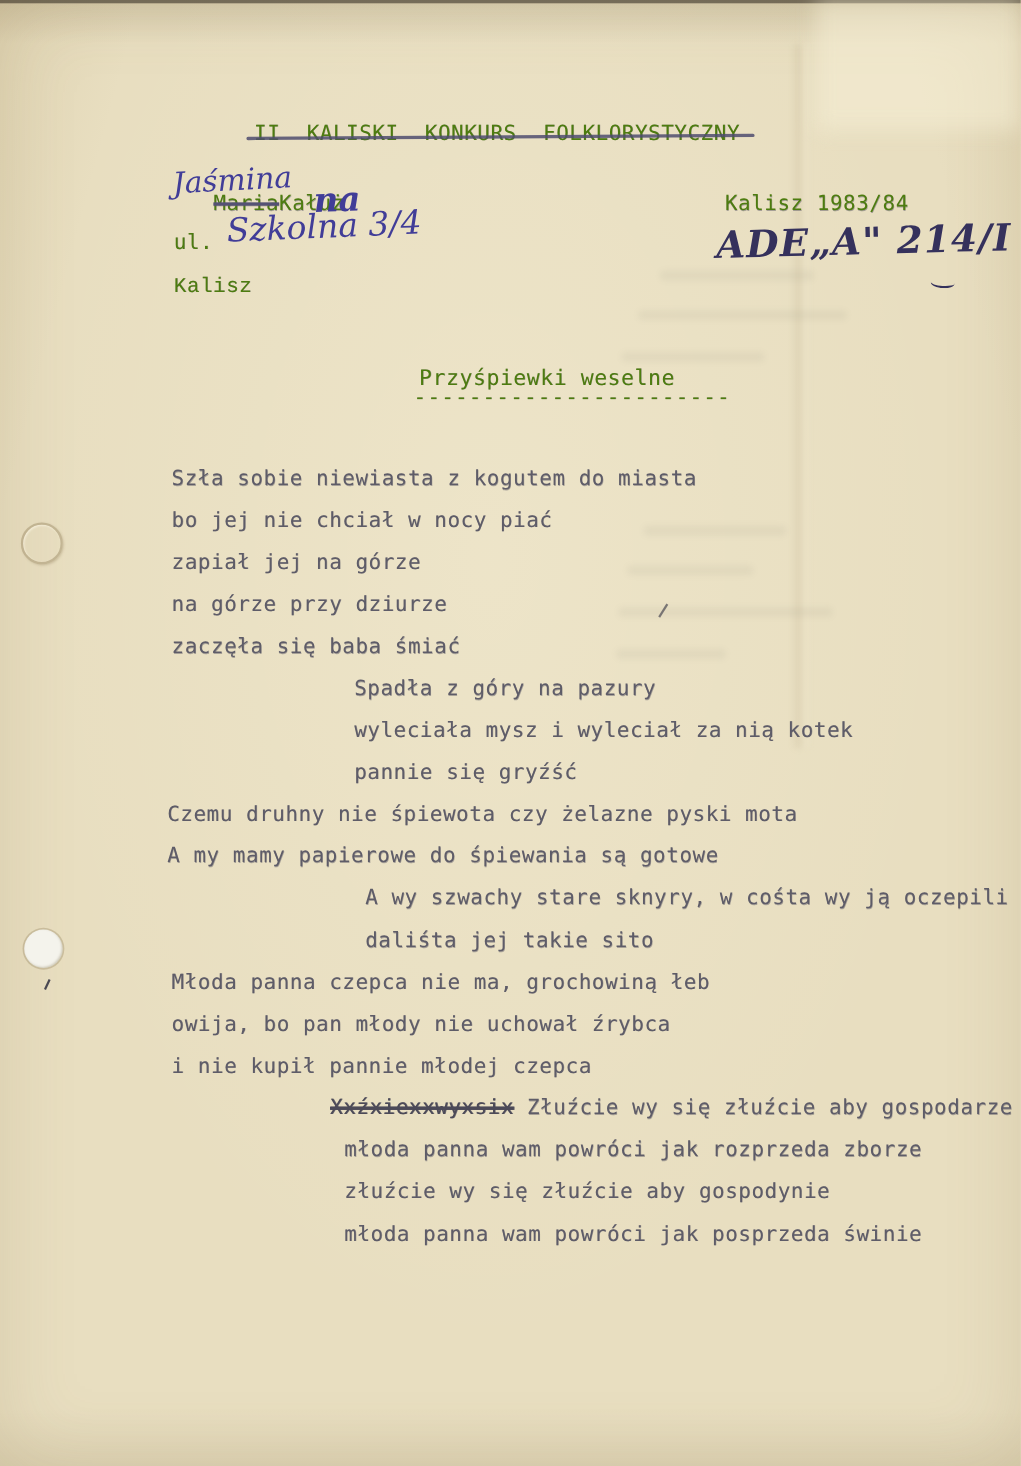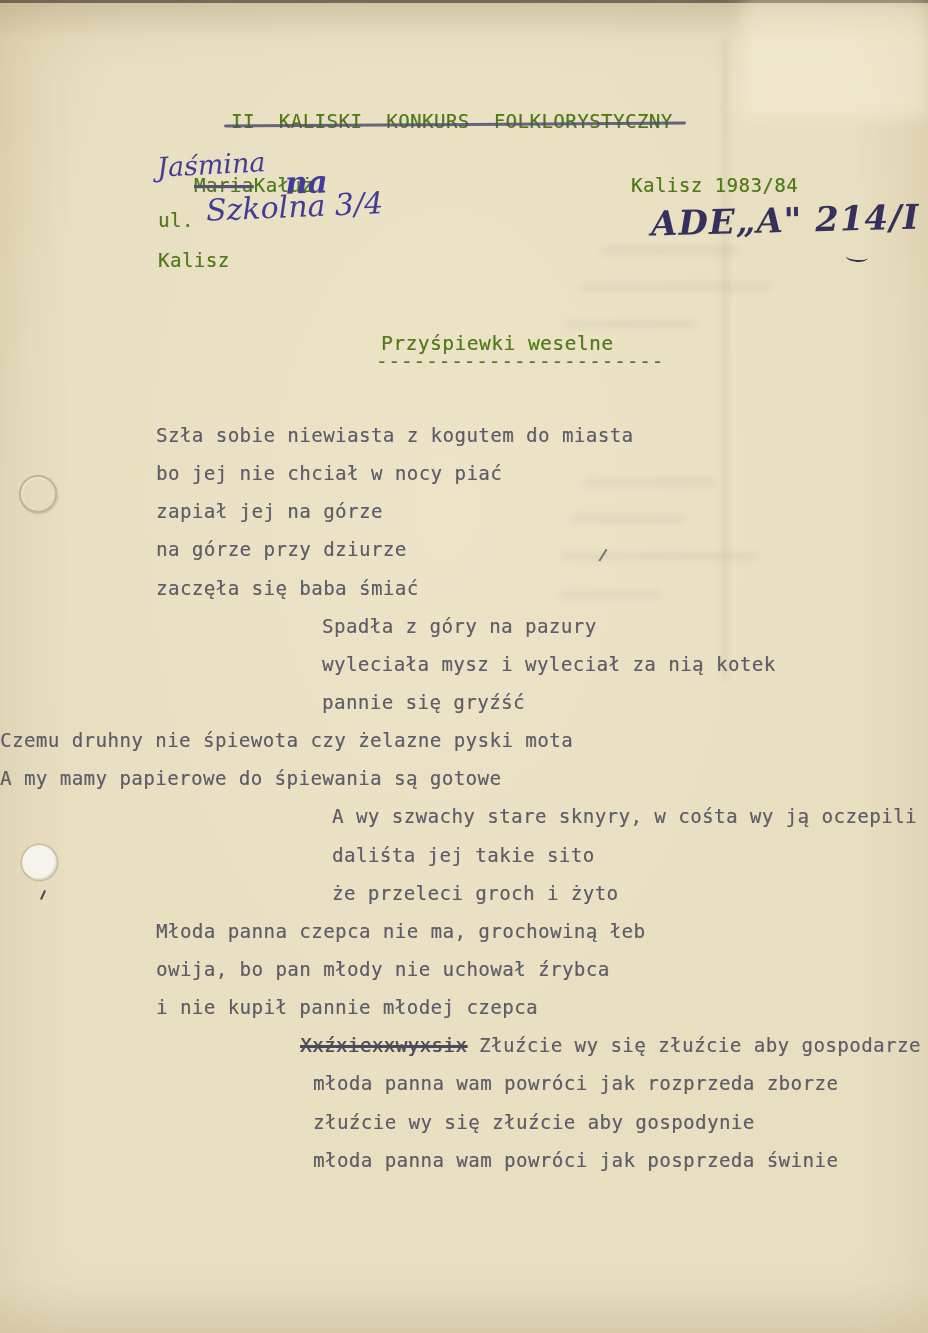--- a/index.html
+++ b/index.html
@@ -34,21 +34,21 @@
   .strike-line{position:absolute;background:#4f4c6e;opacity:0.85;border-radius:2px;}
   .struck-word{text-decoration:line-through;text-decoration-thickness:3px;text-decoration-color:#545174;padding-left:36px;}
   .overstruck{color:#4c4a58;text-decoration:line-through;text-decoration-thickness:2.5px;
     text-decoration-color:#4c4a58;text-shadow:0.7px 0 0.5px rgba(70,68,85,0.7);}
   .poem{position:absolute;left:0;top:416px;width:744px;}
   .pl{font-family:"DejaVu Sans Mono",monospace;font-size:19px;line-height:38.15px;height:38.15px;
     color:#5e5c68;letter-spacing:0.5px;white-space:pre;
     text-shadow:0.4px 0.4px 0.5px rgba(84,81,98,0.45);}
   .m-a{padding-left:156px;}  
   .m-b{padding-left:322px;}  
-  .m-c{}
+  .m-c{padding-left:152px;}
   .m-d{padding-left:315px;margin-left:17px;}  
   .m-e{padding-left:300px;text-align:right;}  
   .m-f{padding-left:313px;}  
   .punch-ring{position:absolute;left:19px;top:475px;width:34px;height:34px;border-radius:50%;
     border:2.5px solid rgba(150,132,95,0.45);
     box-shadow:inset 1px 1px 2px rgba(255,250,235,0.6), 1px 1px 2px rgba(120,100,60,0.25);}
   .punch-hole{position:absolute;left:22px;top:845px;width:35px;height:35px;border-radius:50%;
     background:#f4f3ec;box-shadow:0 0 0 1.5px rgba(150,132,95,0.35), inset -1px -1px 2px rgba(130,115,80,0.3);}
   .tick{position:absolute;background:#4a4852;}
   .ghost{position:absolute;height:9px;background:rgba(105,105,92,0.6);filter:blur(3px);
@@ -79,43 +79,42 @@
 <div class="tick" style="left:602px;top:548px;width:1.5px;height:14px;transform:rotate(32deg);opacity:.7;"></div>
 
 <div class="typed" style="left:231px;top:112px;">II  KALISKI  KONKURS  FOLKLORYSTYCZNY</div>
 <div class="strike-line" style="left:224px;top:123px;width:462px;height:2.6px;transform:rotate(-0.35deg);"></div>
 
 <div class="hand ink-blue" style="left:157px;top:149px;font-size:27px;transform:rotate(-3deg);">Jaśmina</div>
 <div class="typed" style="left:158px;top:176px;"><span class="struck-word">Maria</span><span style="">Kałuż</span></div>
 <div class="hand ink-blue" style="left:285px;top:164px;font-size:31px;font-weight:bold;transform:rotate(-2deg);">na</div>
 <div class="typed" style="left:158px;top:211px;">ul.</div>
 <div class="hand ink-blue" style="left:206px;top:189px;font-size:30px;transform:rotate(-2.5deg);">Szkolna 3/4</div>
-<div class="typed" style="left:158px;top:251px;">Kalisz</div>
+<div class="typed" style="left:158px;top:251px;font-family:Liberation Mono, monospace;">Kalisz</div>
 
-<div class="typed" style="left:631px;top:176px;">Kalisz 1983/84</div>
+<div class="typed" style="left:659px;top:176px;">Kalisz 1983/84</div>
 <div class="hand ink-dark" style="left:651px;top:200px;font-size:34px;font-weight:bold;transform:rotate(-1.5deg);letter-spacing:1px;">ADE„A" 214/I</div>
 <div class="i-underline"></div>
 
 <div class="typed" style="left:381px;top:334px;font-size:19.5px;">Przyśpiewki weselne</div>
 <div class="typed dash-underline" style="left:376px;top:352px;">-----------------------</div>
 
 <div class="poem">
   <div class="pl m-a">Szła sobie niewiasta z kogutem do miasta</div>
   <div class="pl m-a">bo jej nie chciał w nocy piać</div>
   <div class="pl m-a">zapiał jej na górze</div>
   <div class="pl m-a">na górze przy dziurze</div>
   <div class="pl m-a">zaczęła się baba śmiać</div>
   <div class="pl m-b">Spadła z góry na pazury</div>
   <div class="pl m-b">wyleciała mysz i wyleciał za nią kotek</div>
   <div class="pl m-b">pannie się gryźść</div>
   <div class="pl m-c">Czemu druhny nie śpiewota czy żelazne pyski mota</div>
   <div class="pl m-c">A my mamy papierowe do śpiewania są gotowe</div>
   <div class="pl m-d">A wy szwachy stare sknyry, w cośta wy ją oczepili</div>
   <div class="pl m-d">daliśta jej takie sito</div>
-  <div class="pl m-d">że przeleci groch i żyto</div>
   <div class="pl m-a">Młoda panna czepca nie ma, grochowiną łeb</div>
   <div class="pl m-a">owija, bo pan młody nie uchował źrybca</div>
   <div class="pl m-a">i nie kupił pannie młodej czepca</div>
   <div class="pl m-e"><span class="overstruck">Xxźxiexxwyxsix</span><span> Złuźcie wy się złuźcie aby gospodarze</span></div>
   <div class="pl m-f">młoda panna wam powróci jak rozprzeda zborze</div>
   <div class="pl m-f">złuźcie wy się złuźcie aby gospodynie</div>
   <div class="pl m-f">młoda panna wam powróci jak posprzeda świnie</div>
 </div>
 
 </body></html>

